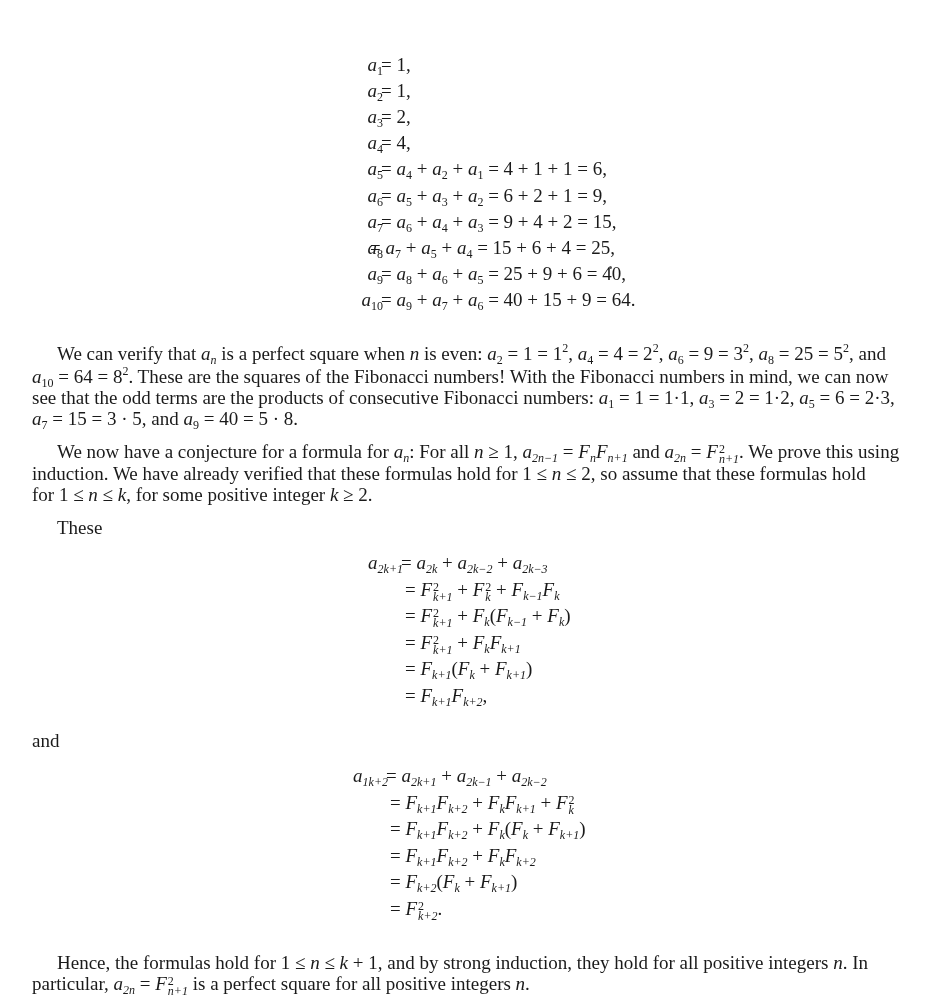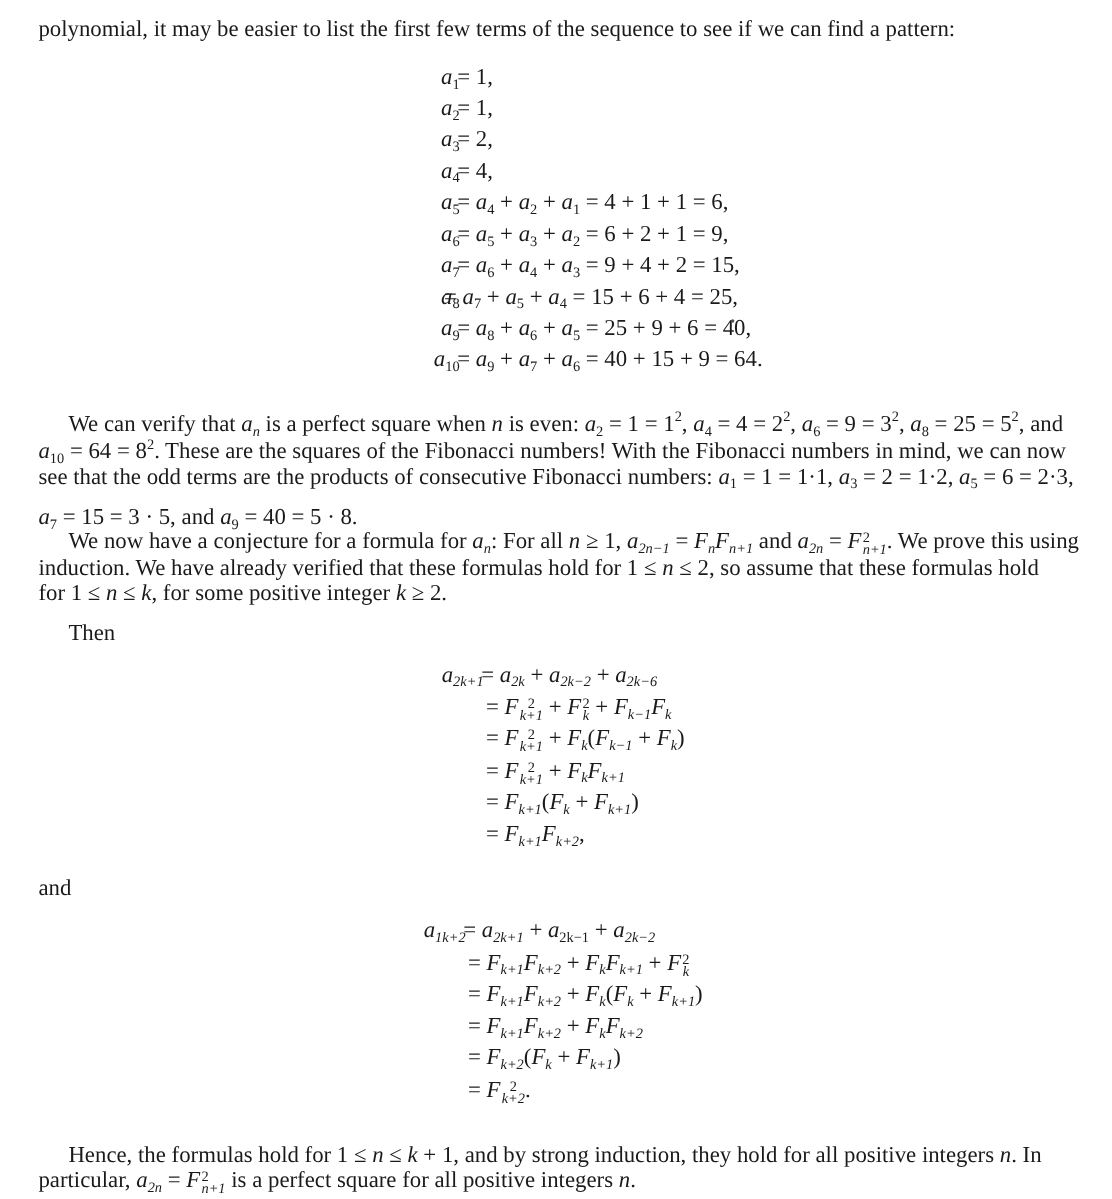--- a/index.html
+++ b/index.html
@@ -16,29 +16,28 @@
   }
   .para-line { left:32px; }
   .indent { left:57px; }
   i.v { font-style:italic; }
   sub, sup { font-size:12px; line-height:0; }
   sub { vertical-align:-4px; }
   sup { vertical-align:8px; }
   .supsub { display:inline-block; position:relative; vertical-align:-5px; line-height:10px; font-size:12px; margin-left:1px; }
   .supsub .s-up { display:block; }
   .supsub .s-dn { display:block; font-style:italic; }
-  .eq-row { position:absolute; white-space:nowrap; font-family:"Liberation Serif","DejaVu Serif",serif; font-size:19px; line-height:21px;text-align:center; }
+  .eq-row { position:absolute; white-space:nowrap; font-family:"Liberation Serif","DejaVu Serif",serif; font-size:19px; line-height:21px; }
   .speck { position:absolute; width:3px; height:3px; background:#555; border-radius:50%; }
 </style>
 </head>
 <body>
 
 <div class="page">
 
-  <div class="line para-line" style="top:14px;">polynomial, it may be easier to list the first few terms of the sequence to see if we can find a pattern:</div>
 
   <div>
       <div class="eq-row" style="top: 54px; right: 544px;"><span><i class="v">a</i><sub>1</sub></span></div>
       <div class="eq-row" style="top: 54px; left: 381px;"> = 1,</div>
       <div class="eq-row" style="top: 80.1px; right: 544px;"><span><i class="v">a</i><sub>2</sub></span></div>
       <div class="eq-row" style="top: 80.1px; left: 381px;"> = 1,</div>
       <div class="eq-row" style="top: 106.2px; right: 544px;"><span><i class="v">a</i><sub>3</sub></span></div>
       <div class="eq-row" style="top: 106.2px; left: 381px;"> = 2,</div>
       <div class="eq-row" style="top: 132.3px; right: 544px;"><span><i class="v">a</i><sub>4</sub></span></div>
       <div class="eq-row" style="top: 132.3px; left: 381px;"> = 4,</div>
@@ -53,46 +52,46 @@
       <div class="eq-row" style="top: 262.8px; right: 544px;"><span><i class="v">a</i><sub>9</sub></span></div>
       <div class="eq-row" style="top: 262.8px; left: 381px;"> = <span><i class="v">a</i><sub>8</sub></span> + <span><i class="v">a</i><sub>6</sub></span> + <span><i class="v">a</i><sub>5</sub></span> = 25 + 9 + 6 = 40,</div>
       <div class="eq-row" style="top: 288.9px; right: 544px;"><span><i class="v">a</i><sub>10</sub></span></div>
       <div class="eq-row" style="top: 288.9px; left: 381px;"> = <span><i class="v">a</i><sub>9</sub></span> + <span><i class="v">a</i><sub>7</sub></span> + <span><i class="v">a</i><sub>6</sub></span> = 40 + 15 + 9 = 64.</div>
     </div>
 
   <div>
     <div class="line indent" style="top:343px;">We can verify that <span><i class="v">a</i><sub style="font-style: italic;">n</sub></span> is a perfect square when <i class="v">n</i> is even: <span><i class="v">a</i><sub>2</sub></span> = 1 = 1<sup>2</sup>, <span><i class="v">a</i><sub>4</sub></span> = 4 = 2<sup>2</sup>, <span><i class="v">a</i><sub>6</sub></span> = 9 = 3<sup>2</sup>, <span><i class="v">a</i><sub>8</sub></span> = 25 = 5<sup>2</sup>, and</div>
     <div class="line para-line" style="top:366px;"><span><i class="v">a</i><sub>10</sub></span> = 64 = 8<sup>2</sup>. These are the squares of the Fibonacci numbers! With the Fibonacci numbers in mind, we can now</div>
     <div class="line para-line" style="top:387px;">see that the odd terms are the products of consecutive Fibonacci numbers: <span><i class="v">a</i><sub>1</sub></span> = 1 = 1·1, <span><i class="v">a</i><sub>3</sub></span> = 2 = 1·2, <span><i class="v">a</i><sub>5</sub></span> = 6 = 2·3,</div>
-    <div class="line para-line" style="top:408px;margin-top:13px;"><span><i class="v">a</i><sub>7</sub></span> = 15 = 3 · 5, and <span><i class="v">a</i><sub>9</sub></span> = 40 = 5 · 8.</div>
+    <div class="line para-line" style="top:408px;"><span><i class="v">a</i><sub>7</sub></span> = 15 = 3 · 5, and <span><i class="v">a</i><sub>9</sub></span> = 40 = 5 · 8.</div>
   </div>
 
   <div>
     <div class="line indent" style="top:441px;">We now have a conjecture for a formula for <span><i class="v">a</i><sub style="font-style: italic;">n</sub></span>: For all <i class="v">n</i> ≥ 1, <span><i class="v">a</i><sub style="font-style: italic;">2n−1</sub></span> = <span><i class="v">F</i><sub style="font-style: italic;">n</sub></span><span><i class="v">F</i><sub style="font-style: italic;">n+1</sub></span> and <span><i class="v">a</i><sub style="font-style: italic;">2n</sub></span> = <span><i class="v">F</i><span class="supsub"><span class="s-up">2</span><span class="s-dn">n+1</span></span></span>. We prove this using</div>
     <div class="line para-line" style="top:463px;">induction. We have already verified that these formulas hold for 1 ≤ <i class="v">n</i> ≤ 2, so assume that these formulas hold</div>
     <div class="line para-line" style="top:484px;">for 1 ≤ <i class="v">n</i> ≤ <i class="v">k</i>, for some positive integer <i class="v">k</i> ≥ 2.</div>
   </div>
 
-  <div class="line indent" style="top:517px;">Then</div>
+  <div class="line indent" style="top:517px;">These</div>
 
   <div>
       <div class="eq-row" style="top: 552px; right: 524px;"><span><i class="v">a</i><sub style="font-style: italic;">2k+1</sub></span></div>
-      <div class="eq-row" style="top: 552px; left: 401px;"> = <span><i class="v">a</i><sub style="font-style: italic; margin-top: 45px;">2k</sub></span> + <span><i class="v">a</i><sub style="font-style: italic;">2k−2</sub></span> + <span><i class="v">a</i><sub style="font-style: italic;">2k−6</sub></span></div>
+      <div class="eq-row" style="top: 552px; left: 401px;"> = <span><i class="v">a</i><sub style="font-style: italic; margin-top: 45px;">2k</sub></span> + <span><i class="v">a</i><sub style="font-style: italic;">2k−2</sub></span> + <span><i class="v">a</i><sub style="font-style: italic;">2k−3</sub></span></div>
       <div class="eq-row" style="top: 578.5px; left: 405px;">= <span><i class="v">F</i><span class="supsub"><span class="s-up">2</span><span class="s-dn">k+1</span></span></span> + <span><i class="v">F</i><span class="supsub"><span class="s-up">2</span><span class="s-dn">k</span></span></span> + <span><i class="v">F</i><sub style="font-style: italic;">k−1</sub></span><span><i class="v">F</i><sub style="font-style: italic;">k</sub></span></div>
       <div class="eq-row" style="top: 605px; left: 405px;">= <span><i class="v">F</i><span class="supsub"><span class="s-up">2</span><span class="s-dn">k+1</span></span></span> + <span><i class="v">F</i><sub style="font-style: italic;">k</sub></span>(<span><i class="v">F</i><sub style="font-style: italic;">k−1</sub></span> + <span><i class="v">F</i><sub style="font-style: italic;">k</sub></span>)</div>
       <div class="eq-row" style="top: 631.5px; left: 405px;">= <span><i class="v">F</i><span class="supsub"><span class="s-up">2</span><span class="s-dn">k+1</span></span></span> + <span><i class="v">F</i><sub style="font-style: italic;">k</sub></span><span><i class="v">F</i><sub style="font-style: italic;">k+1</sub></span></div>
       <div class="eq-row" style="top: 658px; left: 405px;">= <span><i class="v">F</i><sub style="font-style: italic;">k+1</sub></span>(<span><i class="v">F</i><sub style="font-style: italic;">k</sub></span> + <span><i class="v">F</i><sub style="font-style: italic;">k+1</sub></span>)</div>
       <div class="eq-row" style="top: 684.5px; left: 405px;">= <span><i class="v">F</i><sub style="font-style: italic;">k+1</sub></span><span><i class="v">F</i><sub style="font-style: italic;">k+2</sub></span>,</div>
     </div>
 
   <div class="line para-line" style="top:730px;">and</div>
 
   <div>
       <div class="eq-row" style="top: 765px; right: 539px;"><span><i class="v">a</i><sub style="font-style: italic;">1k+2</sub></span></div>
-      <div class="eq-row" style="top: 765px; left: 386px;"> = <span><i class="v">a</i><sub style="font-style: italic;">2k+1</sub></span> + <span><i class="v">a</i><sub style="">2k−1</sub></span> + <span><i class="v">a</i><sub style="font-style: italic;">2k−2</sub></span></div>
+      <div class="eq-row" style="top: 765px; left: 386px;"> = <span><i class="v">a</i><sub style="font-style: italic;">2k+1</sub></span> + <span><i class="v">a</i><sub style="font-style: italic;">2k−1</sub></span> + <span><i class="v">a</i><sub style="font-style: italic;">2k−2</sub></span></div>
       <div class="eq-row" style="top: 791.5px; left: 390px;">= <span><i class="v">F</i><sub style="font-style: italic;">k+1</sub></span><span><i class="v">F</i><sub style="font-style: italic;">k+2</sub></span> + <span><i class="v">F</i><sub style="font-style: italic;">k</sub></span><span><i class="v">F</i><sub style="font-style: italic;">k+1</sub></span> + <span><i class="v">F</i><span class="supsub"><span class="s-up">2</span><span class="s-dn">k</span></span></span></div>
       <div class="eq-row" style="top: 818px; left: 390px;">= <span><i class="v">F</i><sub style="font-style: italic;">k+1</sub></span><span><i class="v">F</i><sub style="font-style: italic;">k+2</sub></span> + <span><i class="v">F</i><sub style="font-style: italic;">k</sub></span>(<span><i class="v">F</i><sub style="font-style: italic;">k</sub></span> + <span><i class="v">F</i><sub style="font-style: italic;">k+1</sub></span>)</div>
       <div class="eq-row" style="top: 844.5px; left: 390px;">= <span><i class="v">F</i><sub style="font-style: italic;">k+1</sub></span><span><i class="v">F</i><sub style="font-style: italic;">k+2</sub></span> + <span><i class="v">F</i><sub style="font-style: italic;">k</sub></span><span><i class="v">F</i><sub style="font-style: italic;">k+2</sub></span></div>
       <div class="eq-row" style="top: 871px; left: 390px;">= <span><i class="v">F</i><sub style="font-style: italic;">k+2</sub></span>(<span><i class="v">F</i><sub style="font-style: italic;">k</sub></span> + <span><i class="v">F</i><sub style="font-style: italic;">k+1</sub></span>)</div>
       <div class="eq-row" style="top: 897.5px; left: 390px;">= <span><i class="v">F</i><span class="supsub"><span class="s-up">2</span><span class="s-dn">k+2</span></span></span>.</div>
     </div>
 
   <div>
     <div class="line indent" style="top:952px;text-align:center;">Hence, the formulas hold for 1 ≤ <i class="v">n</i> ≤ <i class="v">k</i> + 1, and by strong induction, they hold for all positive integers <i class="v">n</i>.  In</div>
     <div class="line para-line" style="top:973px;">particular, <span><i class="v">a</i><sub style="font-style: italic;">2n</sub></span> = <span><i class="v">F</i><span class="supsub"><span class="s-up">2</span><span class="s-dn">n+1</span></span></span> is a perfect square for all positive integers <i class="v">n</i>.</div>

